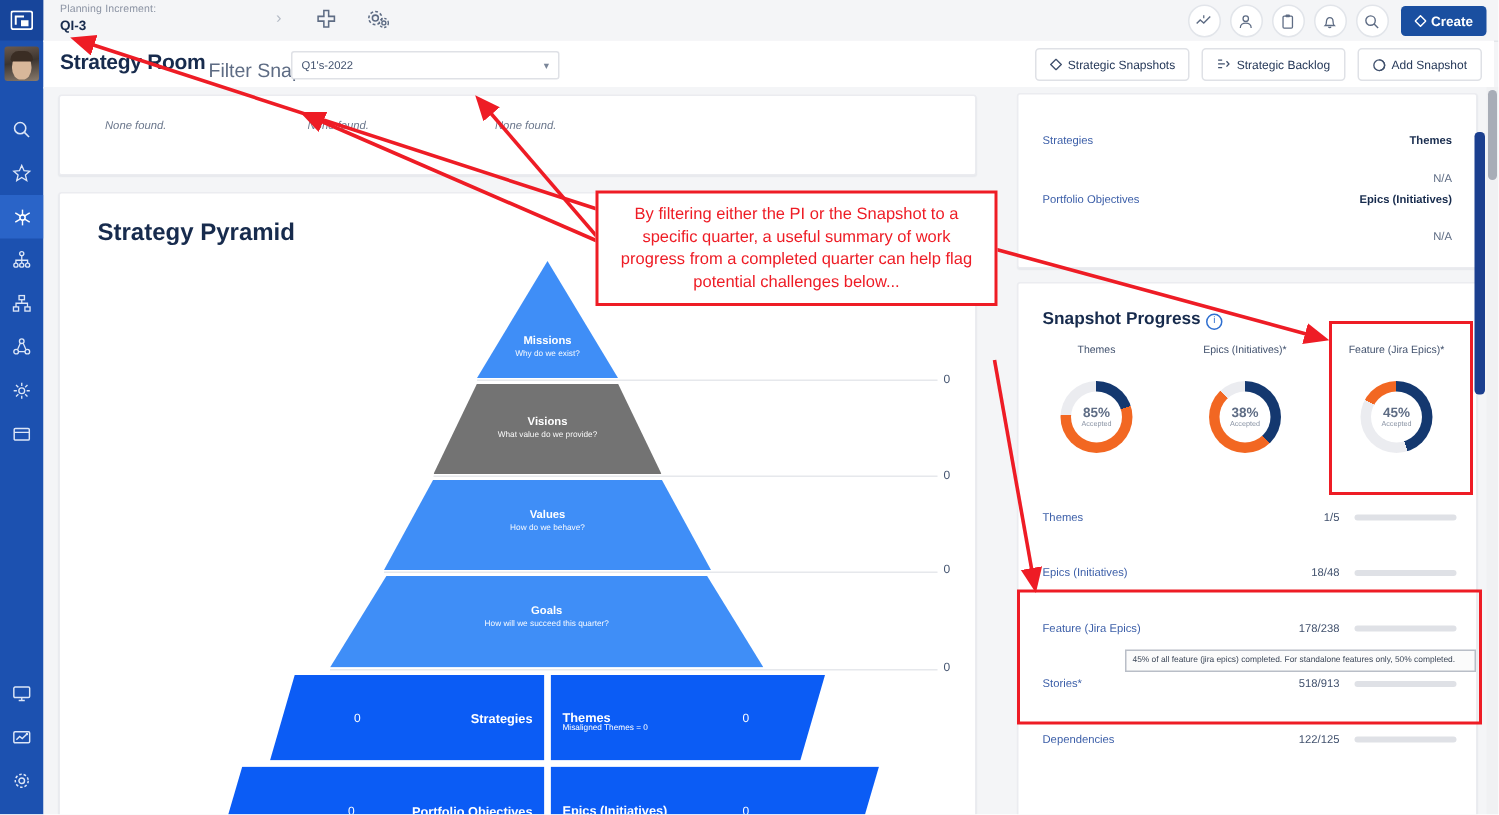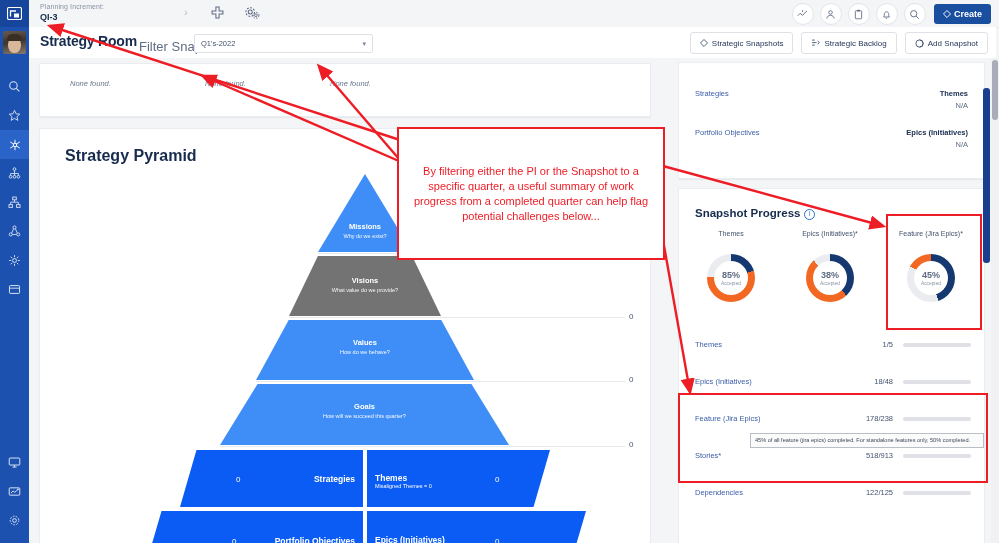--- a/index.html
+++ b/index.html
@@ -75,21 +75,21 @@
   .sr-sub{position:absolute;left:8px;top:50%;transform:translateY(60%);font-size:5.5px;}
   .sr-num{position:absolute;left:128px;top:50%;transform:translateY(-50%);font-size:8px;}
 
   
   .rightcol{position:absolute;left:670px;top:58px;width:329px;height:485px;background:#f4f5f7;overflow:hidden;}
   .r-card1{position:absolute;left:8px;top:4px;width:305px;height:115px;}
   .r-row{position:absolute;width:100%;}
   .r-left-lbl{position:absolute;left:16px;font-size:7.5px;color:#3b5ea8;}
   .r-right-lbl{position:absolute;right:16px;text-align:right;}
   .r-right-lbl .h{font-size:7.5px;font-weight:bold;color:#172b4d;display:block;}
-  .r-right-lbl .v{font-size:7.5px;color:#5e6c84;display:block;margin-top:3px;}
+  .r-right-lbl .v{font-size:7.5px;color:#5e6c84;display:block;margin-top:16px;}
 
   .r-card2{position:absolute;left:8px;top:130px;width:305px;height:355px;}
   .sp-title{position:absolute;left:16px;top:18px;font-size:11.5px;font-weight:bold;color:#172b4d;}
   .sp-info{position:absolute;left:125px;top:20px;width:9px;height:9px;border:1px solid #2f6fd0;border-radius:50%;
       color:#2f6fd0;font-size:6.5px;line-height:8px;text-align:center;cursor:pointer;}
 
   .donuts{position:absolute;left:0;top:40px;width:305px;height:95px;}
   .donut-col{position:absolute;width:100px;text-align:center;}
   .donut-cap{font-size:7px;color:#42526e;line-height:10px;min-height:20px;}
   .donut{position:relative;width:48px;height:48px;margin:5px auto 0;border-radius:50%;}
@@ -113,21 +113,21 @@
   .hl-donut{left:886px;top:214px;width:92px;height:112px;}
   .hl-bars{left:678px;top:393px;width:306px;height:86px;}
 
   
   .vscroll-out{position:absolute;right:0;top:58px;width:8px;height:485px;background:#f0f1f3;}
   .vscroll-thumb{position:absolute;right:1px;top:60px;width:6px;height:60px;background:#a8adb7;border-radius:3px;cursor:pointer;}
   .vscroll-inner{position:absolute;left:983px;top:88px;width:7px;height:175px;background:#1b3f8f;border-radius:3px;cursor:pointer;z-index:7;}
 
   
   .anno-svg{position:absolute;left:0;top:0;width:999px;height:543px;z-index:9;pointer-events:none;}
-  .callout{position:absolute;left:397px;top:127px;width:268px;height:133px;background:#fff;border:2px solid #ee1c25;z-index:10;
+  .callout{position:absolute;left:397px;top:127px;width:268px;height:77px;background:#fff;border:2px solid #ee1c25;z-index:10;
       display:flex;align-items:center;justify-content:center;padding:0 10px;box-sizing:border-box;}
   .callout span{color:#ee1c25;font-size:11px;line-height:15px;text-align:center;}
 </style>
 </head>
 <body>
 
 <div class="app">
 
   <div class="rail">
     <div class="rail-logo">

